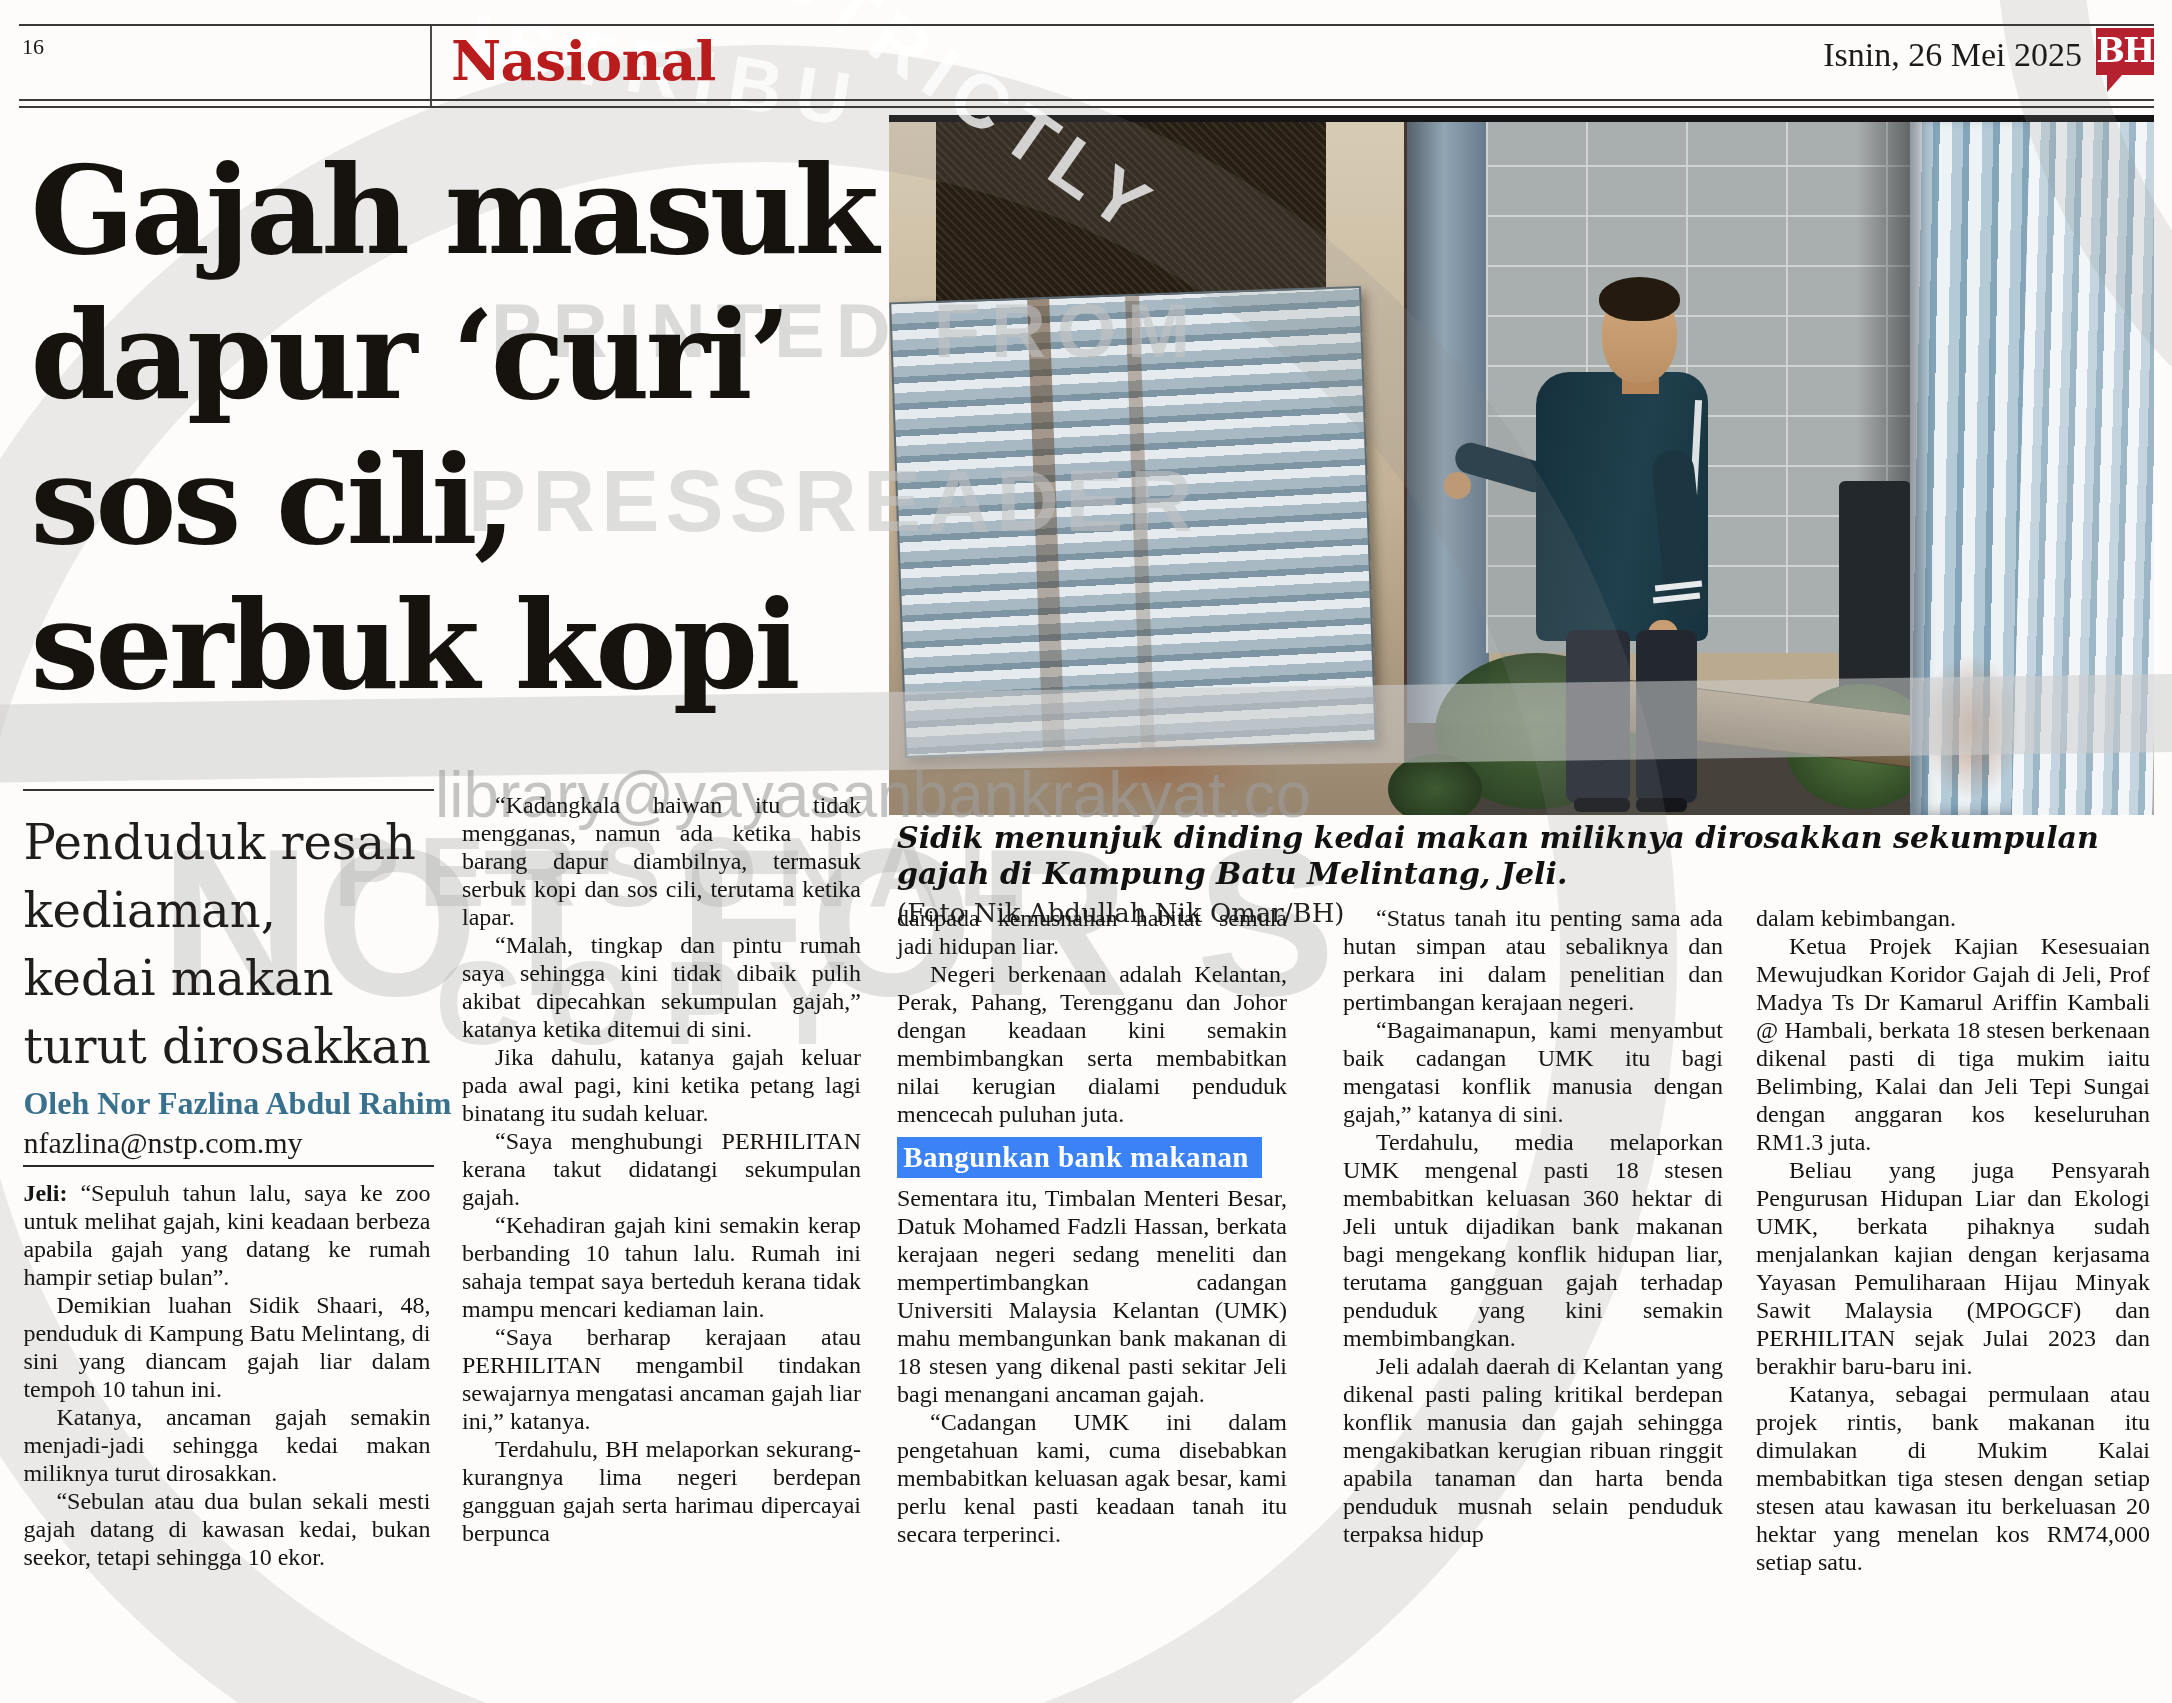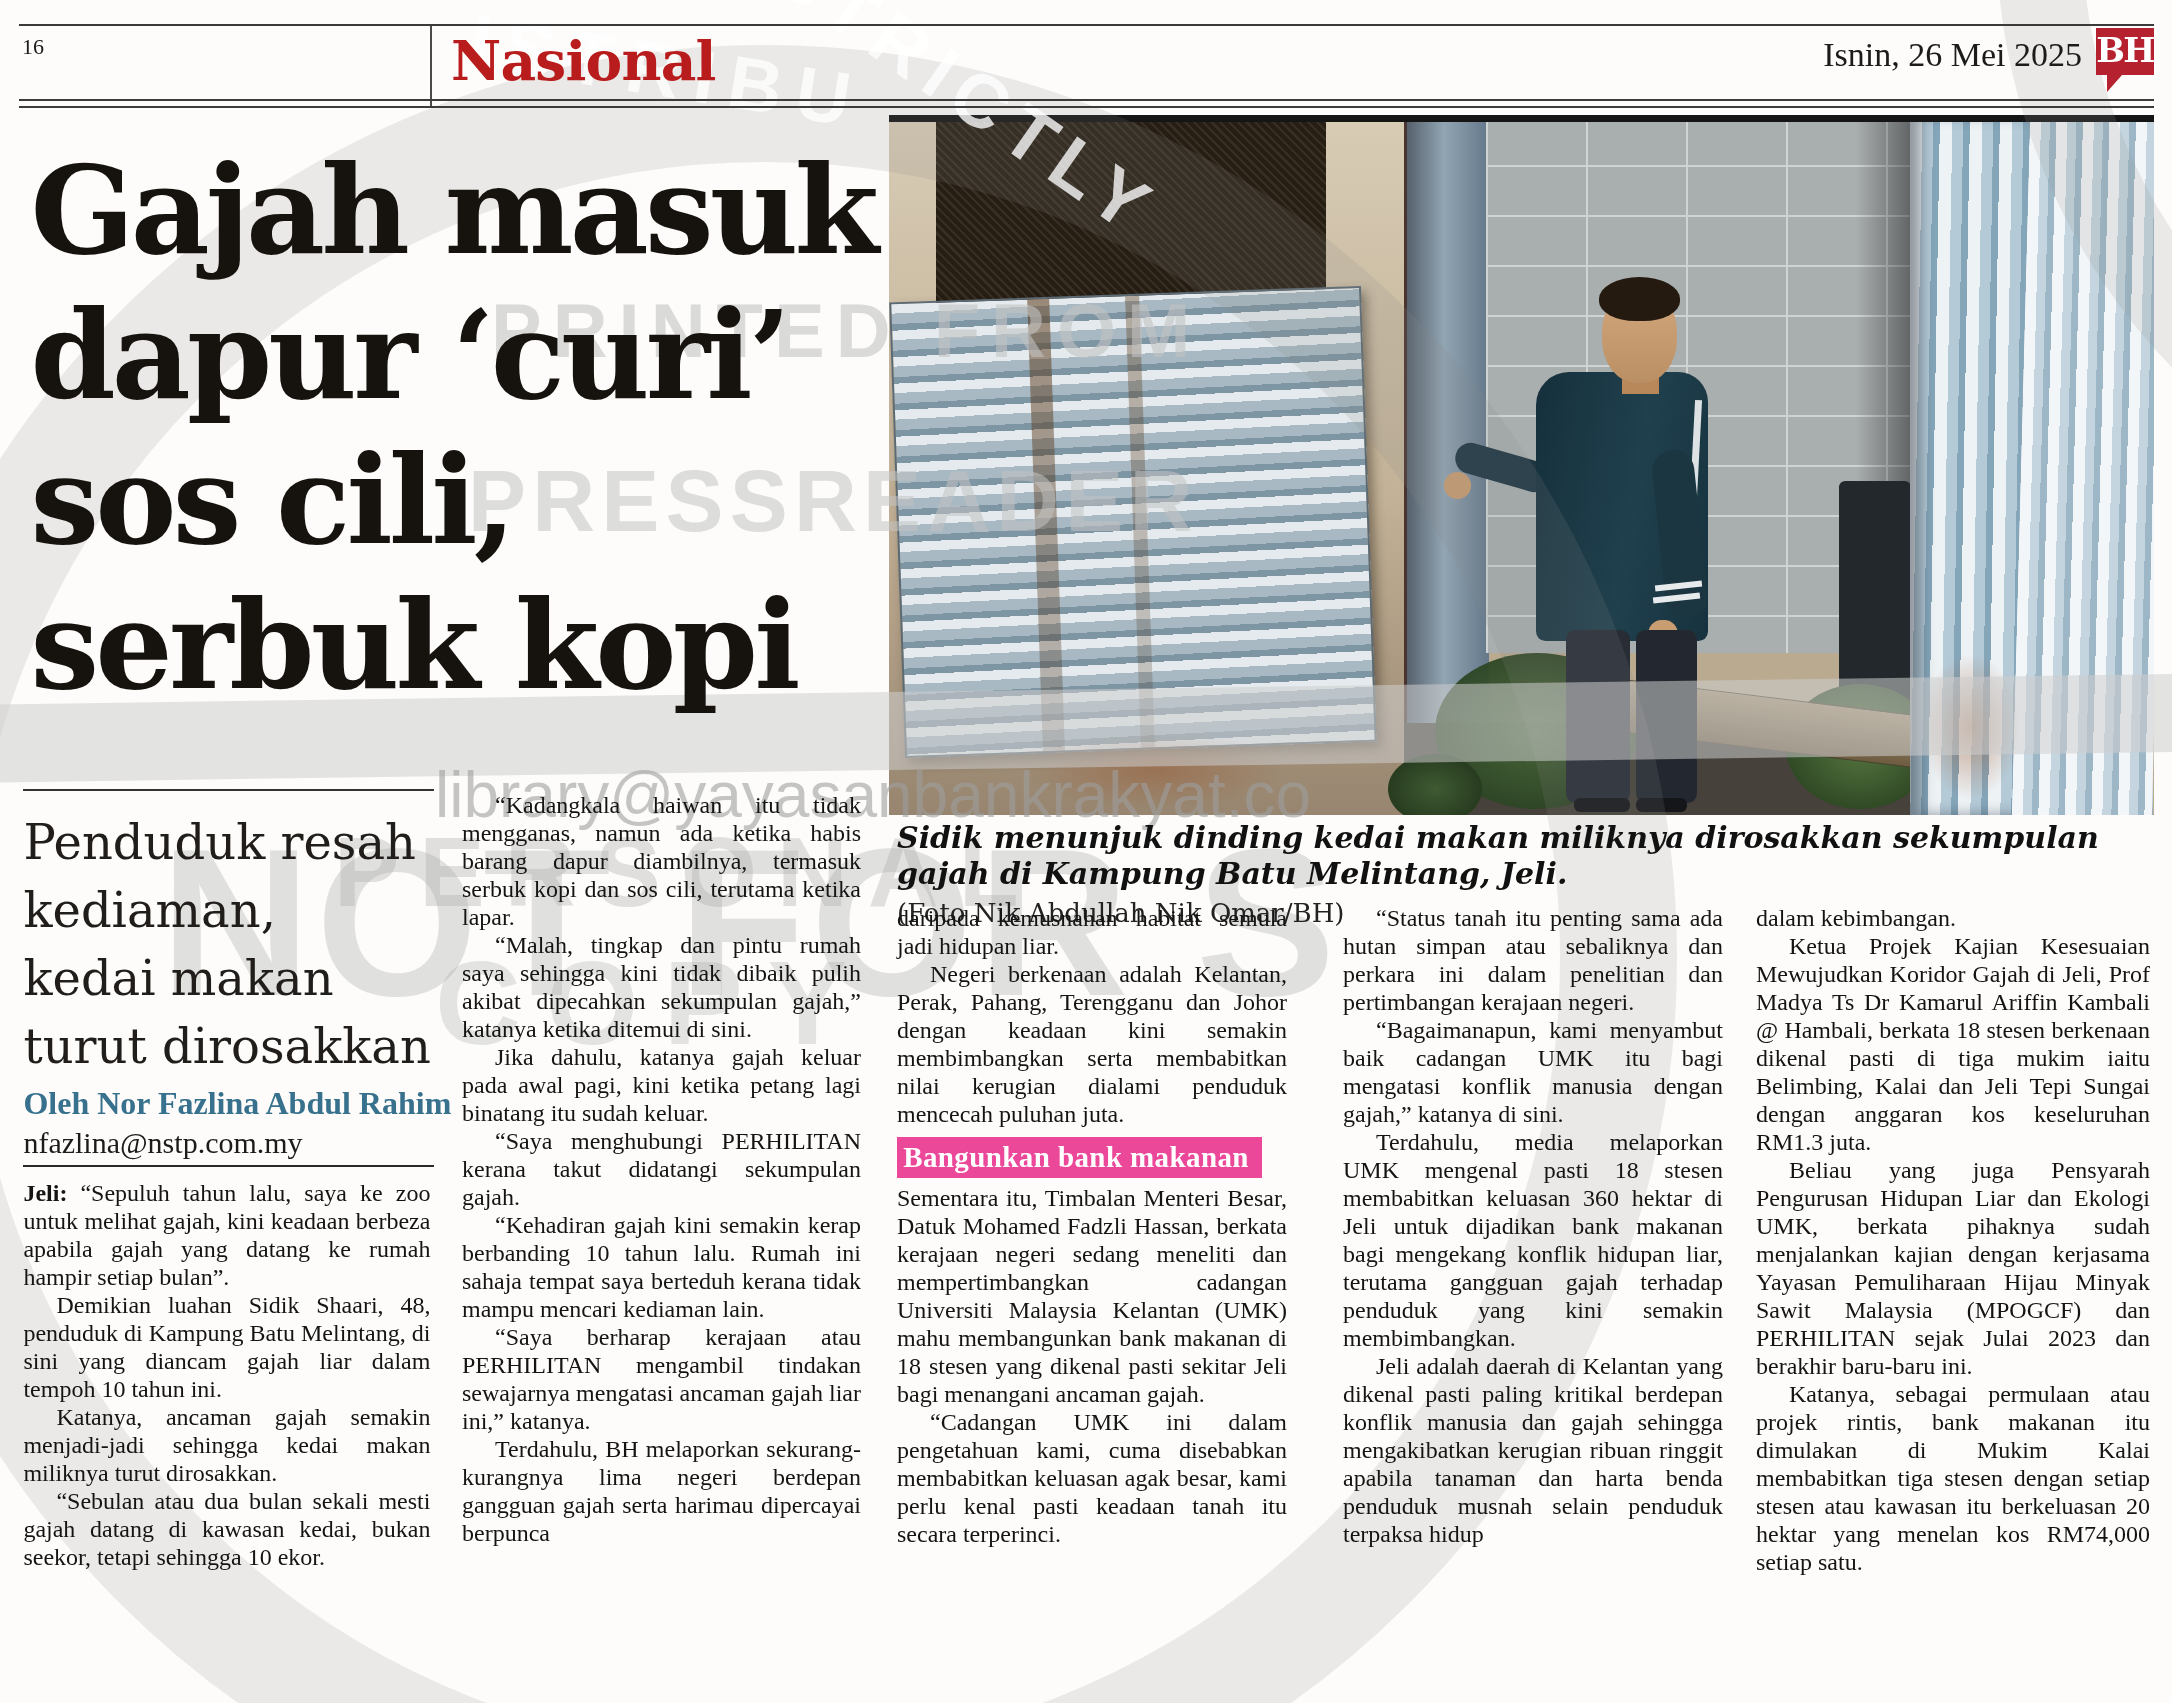--- a/index.html
+++ b/index.html
@@ -34,21 +34,21 @@
   
   .col{z-index:3;font-size:24px;line-height:28px;text-align:justify;color:#141414;}
   .col p{margin:0;text-indent:33px;}
   .col p.flush{text-indent:0;}
   .col .lead{font-weight:bold;}
   .col1{left:23.4px;top:1179px;width:407px;}
   .col2{left:462px;top:791px;width:399px;}
   .col3{left:897px;top:904px;width:390px;}
   .col4{left:1343px;top:904px;width:380px;}
   .col5{left:1756px;top:904px;width:394px;}
-  .crosshead{margin:9.4px 0 6.2px 0;background:#ec4899;color:#fff;font-weight:bold;
+  .crosshead{margin:9.4px 0 6.2px 0;background:#3b82f6;color:#fff;font-weight:bold;
              font-size:29px;line-height:36px;padding:1.6px 7.8px 3.1px 6.2px;width:351px;
              text-indent:0;letter-spacing:0.4px;}
   
   .photo{left:889px;top:115px;width:1265px;height:700px;background:#b9aa90;overflow:hidden;z-index:1;}
   .ph{position:absolute;}
   .ph-topstrip{left:0;top:0;width:1265px;height:7px;background:#151515;}
   .ph-wall-left{left:0;top:0;width:519px;height:700px;
       background:linear-gradient(180deg,#d8ccb5 0%,#c2b196 55%,#97856f 100%);}
   .ph-mesh{left:47px;top:7px;width:390px;height:226px;background:#261e14;
       background-image:repeating-linear-gradient(45deg,rgba(210,190,160,0.10) 0 2.3px,transparent 2.3px 6.2px);}

